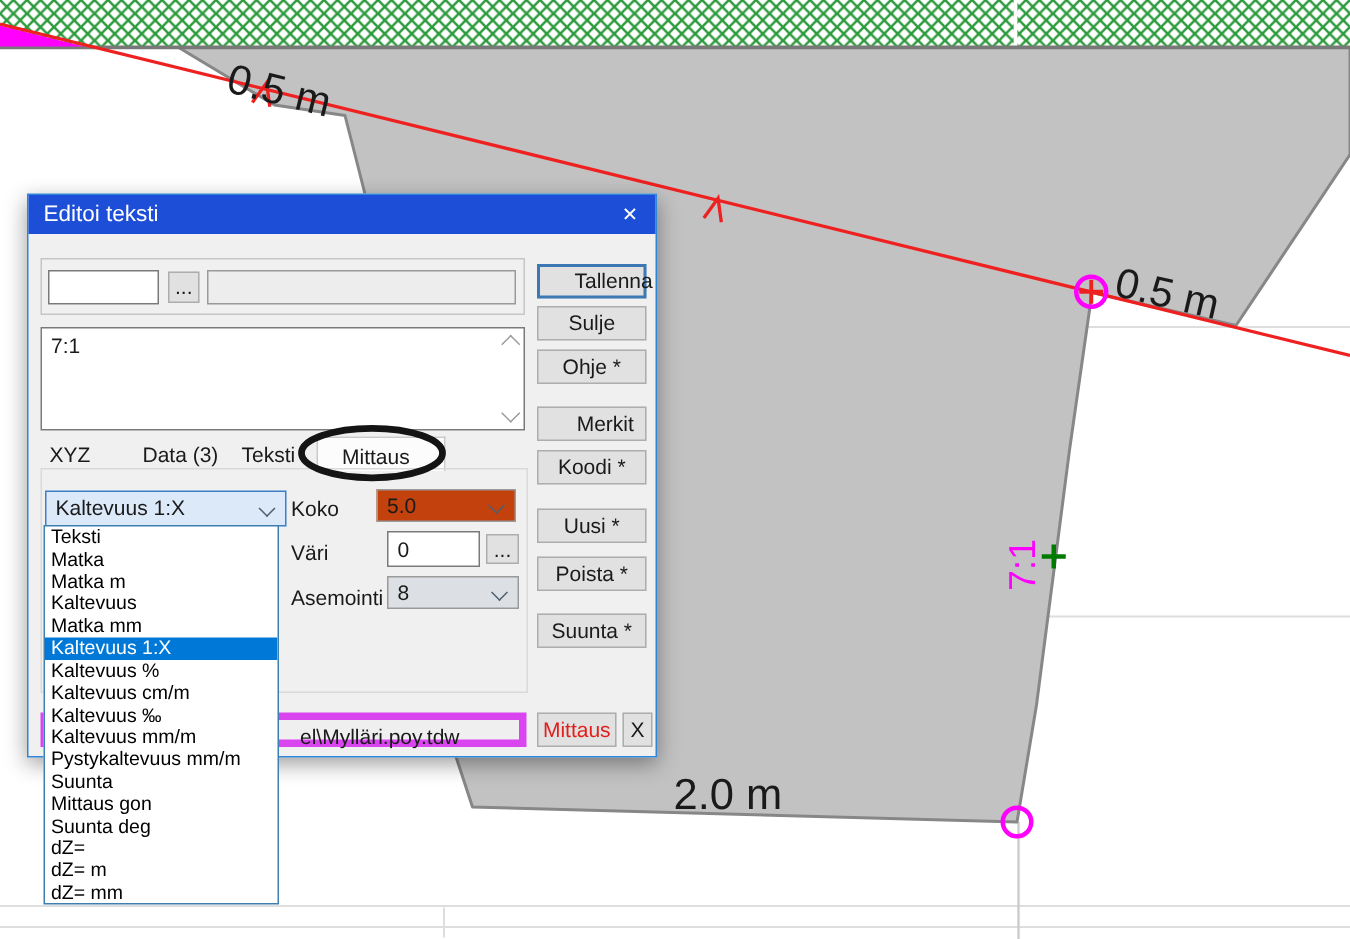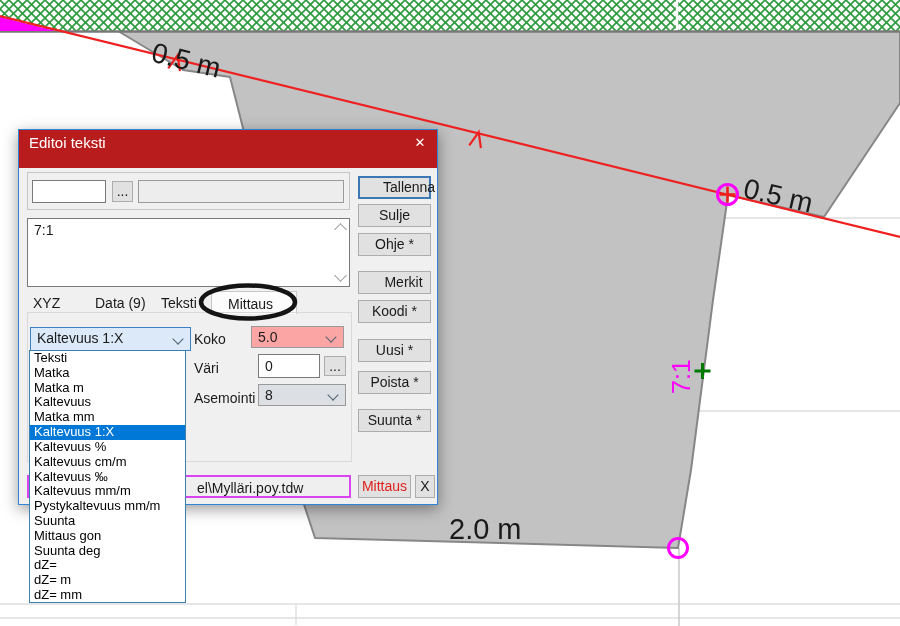--- a/index.html
+++ b/index.html
@@ -5,50 +5,50 @@
   html,body{margin:0;padding:0;}
   body{width:900px;height:626px;position:relative;overflow:hidden;background:#fff;
        font-family:"Liberation Sans",sans-serif;-webkit-font-smoothing:antialiased;}
   #stage{position:absolute;left:0;top:0;width:900px;height:626px;}
   svg text{font-family:"Liberation Sans",sans-serif;}
 
   
   #dialog{position:absolute;left:18px;top:129px;width:420px;height:376px;
           background:#f0f0f0;border:1px solid #2f86d8;box-sizing:border-box;
           box-shadow:0 4px 14px rgba(0,0,0,.40);z-index:10;font-size:14px;color:#1a1a1a;}
-  #titlebar{position:absolute;left:0;top:0;right:0;height:38px;background:#b91c1c;color:#fff;}
+  #titlebar{position:absolute;left:0;top:0;right:0;height:26px;background:#1d4ed8;color:#fff;}
   #titlebar .t{position:absolute;left:10px;top:0;line-height:26px;font-size:15px;}
   #titlebar .x{position:absolute;right:0;top:0;width:34px;height:26px;text-align:center;line-height:26px;font-size:13px;}
   .abs{position:absolute;box-sizing:border-box;}
   .groupbox{border:1px solid #c6c6c6;}
   .txt{background:#fff;border:1px solid #7a7a7a;}
   .txt .v{display:block;padding:3px 6px;line-height:16px;}
   .ro{background:#ededed;border:1px solid #9a9a9a;}
   .btn{background:#e1e1e1;border:1px solid #adadad;text-align:center;line-height:21px;font-size:14px;}
   .btn.small{line-height:19px;}
   .default{border:2px solid #3c78b4;line-height:19px;}
   .chev{position:absolute;width:7px;height:7px;border-right:1.5px solid #4f5f6f;border-bottom:1.5px solid #4f5f6f;transform:rotate(45deg);}
-  .combo{border:1px solid #9a9a9a;background:#fca5a5;}
+  .combo{border:1px solid #9a9a9a;background:#c2410c;}
   .combo .v{display:block;padding:2px 6px;line-height:17px;}
   .combo.focusblue{background:#dbe9f8;border:1px solid #3f80c4;}
   .combo.grayface{background:#dcdfe3;border:1px solid #9a9a9a;}
   .lbl{line-height:20px;}
   .tab{position:absolute;top:164px;height:19px;line-height:19px;padding-left:6px;font-size:14px;}
   .tab.sel{top:161px;height:22px;line-height:24px;background:#fcfcfc;border:1px solid #c9c9c9;border-bottom:none;padding-left:16px;}
   #tabpage{left:8px;top:182px;width:325px;height:150px;border:1px solid #d9d9d9;}
   .scrollarrow{position:absolute;right:4px;width:8px;height:8px;border-right:1.5px solid #9a9a9a;border-bottom:1.5px solid #9a9a9a;}
   .up{transform:rotate(-135deg);} .down{transform:rotate(45deg);}
 
   
   #popup{position:absolute;left:29px;top:350px;width:157px;height:253px;background:#fff;
          border:1px solid #3c7fb1;box-sizing:border-box;z-index:20;overflow:hidden;}
   .opt{height:14.82px;line-height:14.8px;font-size:13px;padding-left:4px;color:#000;white-space:nowrap;}
   .opt.sel{background:#0078d7;color:#fff;}
 
-  #filefield{left:8px;top:345px;width:324px;height:23px;background:#efefef;border:2px solid #d946ef;}
+  #filefield{left:8px;top:345px;width:324px;height:23px;background:#efefef;border:5px solid #d946ef;}
   #filefield .v{display:block;padding:3px 0 0 168px;line-height:16px;white-space:nowrap;overflow:hidden;}
   #mittausbtn{left:339px;top:345px;width:53px;height:23px;color:#e0201c;}
   #xbtn{left:396px;top:345px;width:20px;height:23px;}
 
   .colbtn{left:339px;width:73px;height:23px;}
 
   #annot{position:absolute;left:0;top:0;width:900px;height:626px;z-index:30;pointer-events:none;}
 </style>
 </head>
 <body>
@@ -121,21 +121,21 @@
     <span class="v"></span>
   </div>
 
   <div class="abs txt" style="left:8px;top:88px;width:323px;height:69px;">
     <span class="v">7:1</span>
     <span class="scrollarrow up" style="top:6px;"></span>
     <span class="scrollarrow down" style="bottom:6px;"></span>
   </div>
 
   <div class="tab" style="left:8px;width:62px;">XYZ</div>
-  <div class="tab" style="left:70px;width:66px;">Data (9)</div>
+  <div class="tab" style="left:70px;width:66px;">Data (3)</div>
   <div class="tab" style="left:136px;width:54px;">Teksti</div>
   <div class="tab sel" style="left:192px;width:68px;">Mittaus</div>
   <div class="abs" id="tabpage"></div>
 
   <div class="abs combo focusblue" style="left:11px;top:197px;width:161px;height:24px;">
     <span class="v">Kaltevuus 1:X</span>
     <span class="chev" style="right:8px;top:7px;"></span>
   </div>
 
   <div class="abs lbl" style="left:175px;top:199px;">Koko</div>

